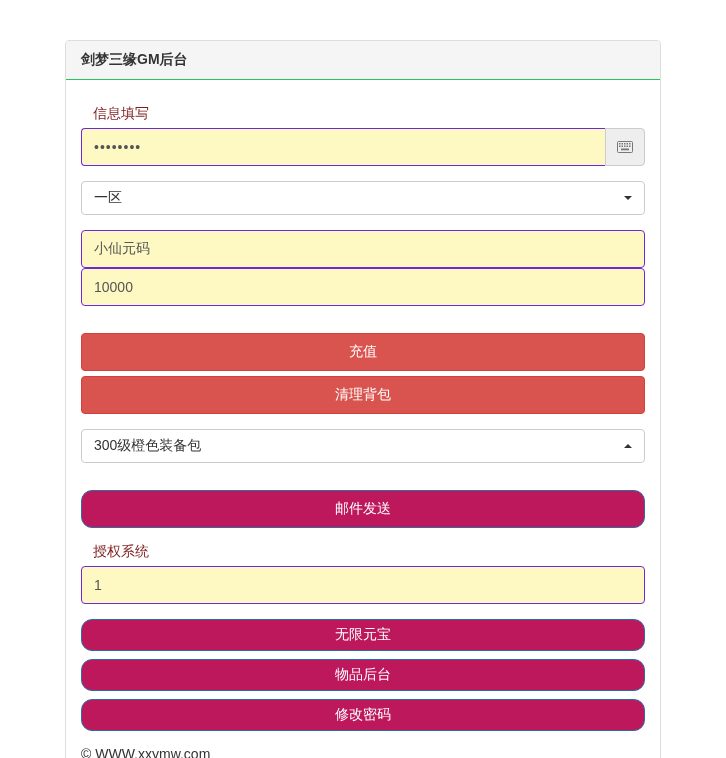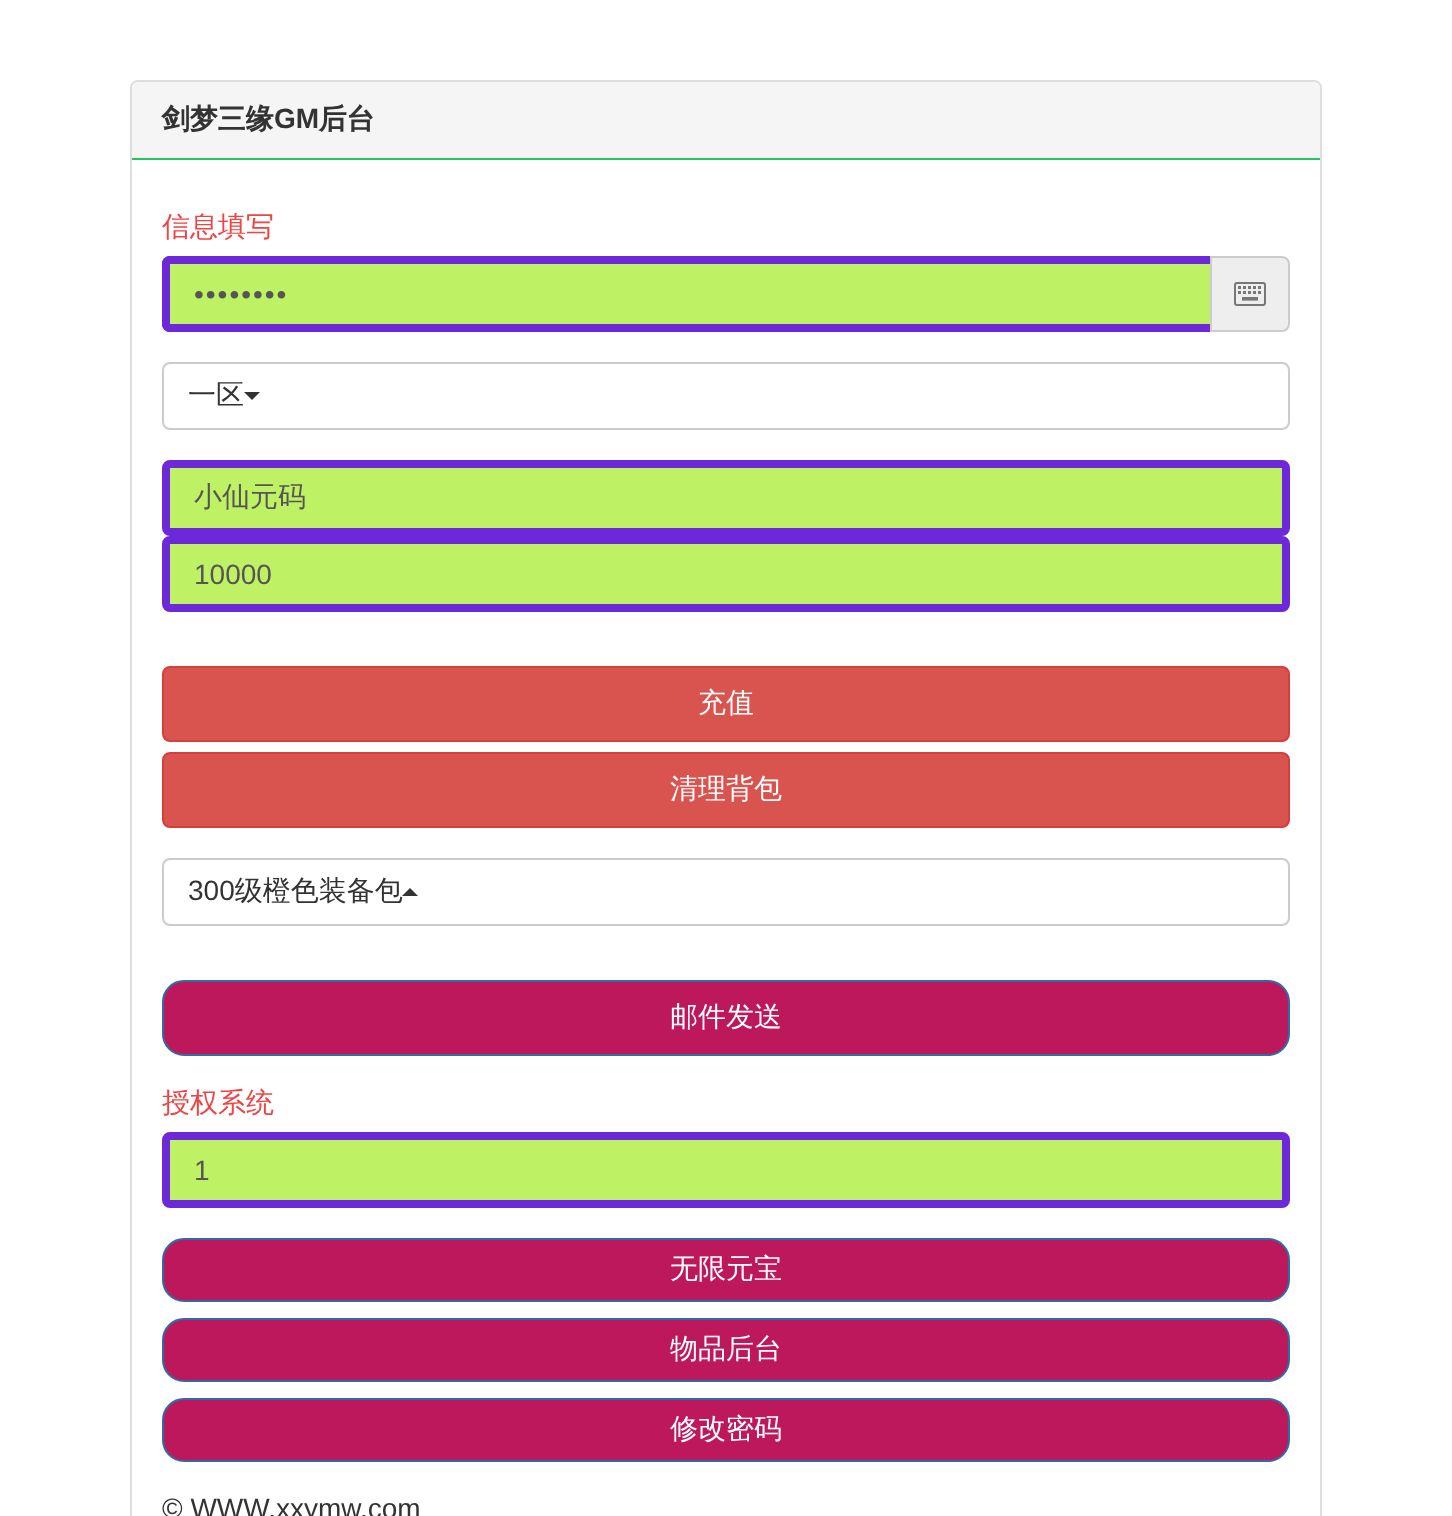--- a/index.html
+++ b/index.html
@@ -31,37 +31,38 @@
     color: #333;
   }
   .panel-body {
     padding: 15px;
   }
   label {
     display: block;
     margin-bottom: 5px;
     margin-top: 15px;
     font-weight: normal;
-    color: #ef4444;
+    color: #7f1d1d;
+    margin-left: 12px;
   }
   .panel-body > label:first-child { margin-top: 10px; }
   .input-group {
     display: flex;
     width: 100%;
   }
   .form-control {
     display: block;
     width: 100%;
     height: 38px;
     padding: 6px 12px;
     font-size: 14px;
     line-height: 1.42857143;
     color: #555;
-    background: #bef264;
-    border: 4px solid #6d28d9;
+    background: #fef9c3;
+    border: 1px solid #6d28d9;
     border-radius: 4px;
   }
   .input-group .form-control {
     border-top-right-radius: 0;
     border-bottom-right-radius: 0;
     border-right: none;
     flex: 1;
   }
   .input-group-addon {
     width: 40px;
@@ -76,20 +77,21 @@
   }
   .keyboard-icon svg { display: block; }
   .dropdown {
     margin-top: 15px;
     border: 1px solid #ccc;
     border-radius: 4px;
     background: #fff;
     height: 34px;
     display: flex;
     align-items: center;
+    justify-content: space-between;
     padding: 0 12px;
     cursor: pointer;
   }
   .dropdown .caret-down {
     width: 0; height: 0;
     border-left: 4px solid transparent;
     border-right: 4px solid transparent;
     border-top: 4px solid #333;
   }
   .dropdown .caret-up {

